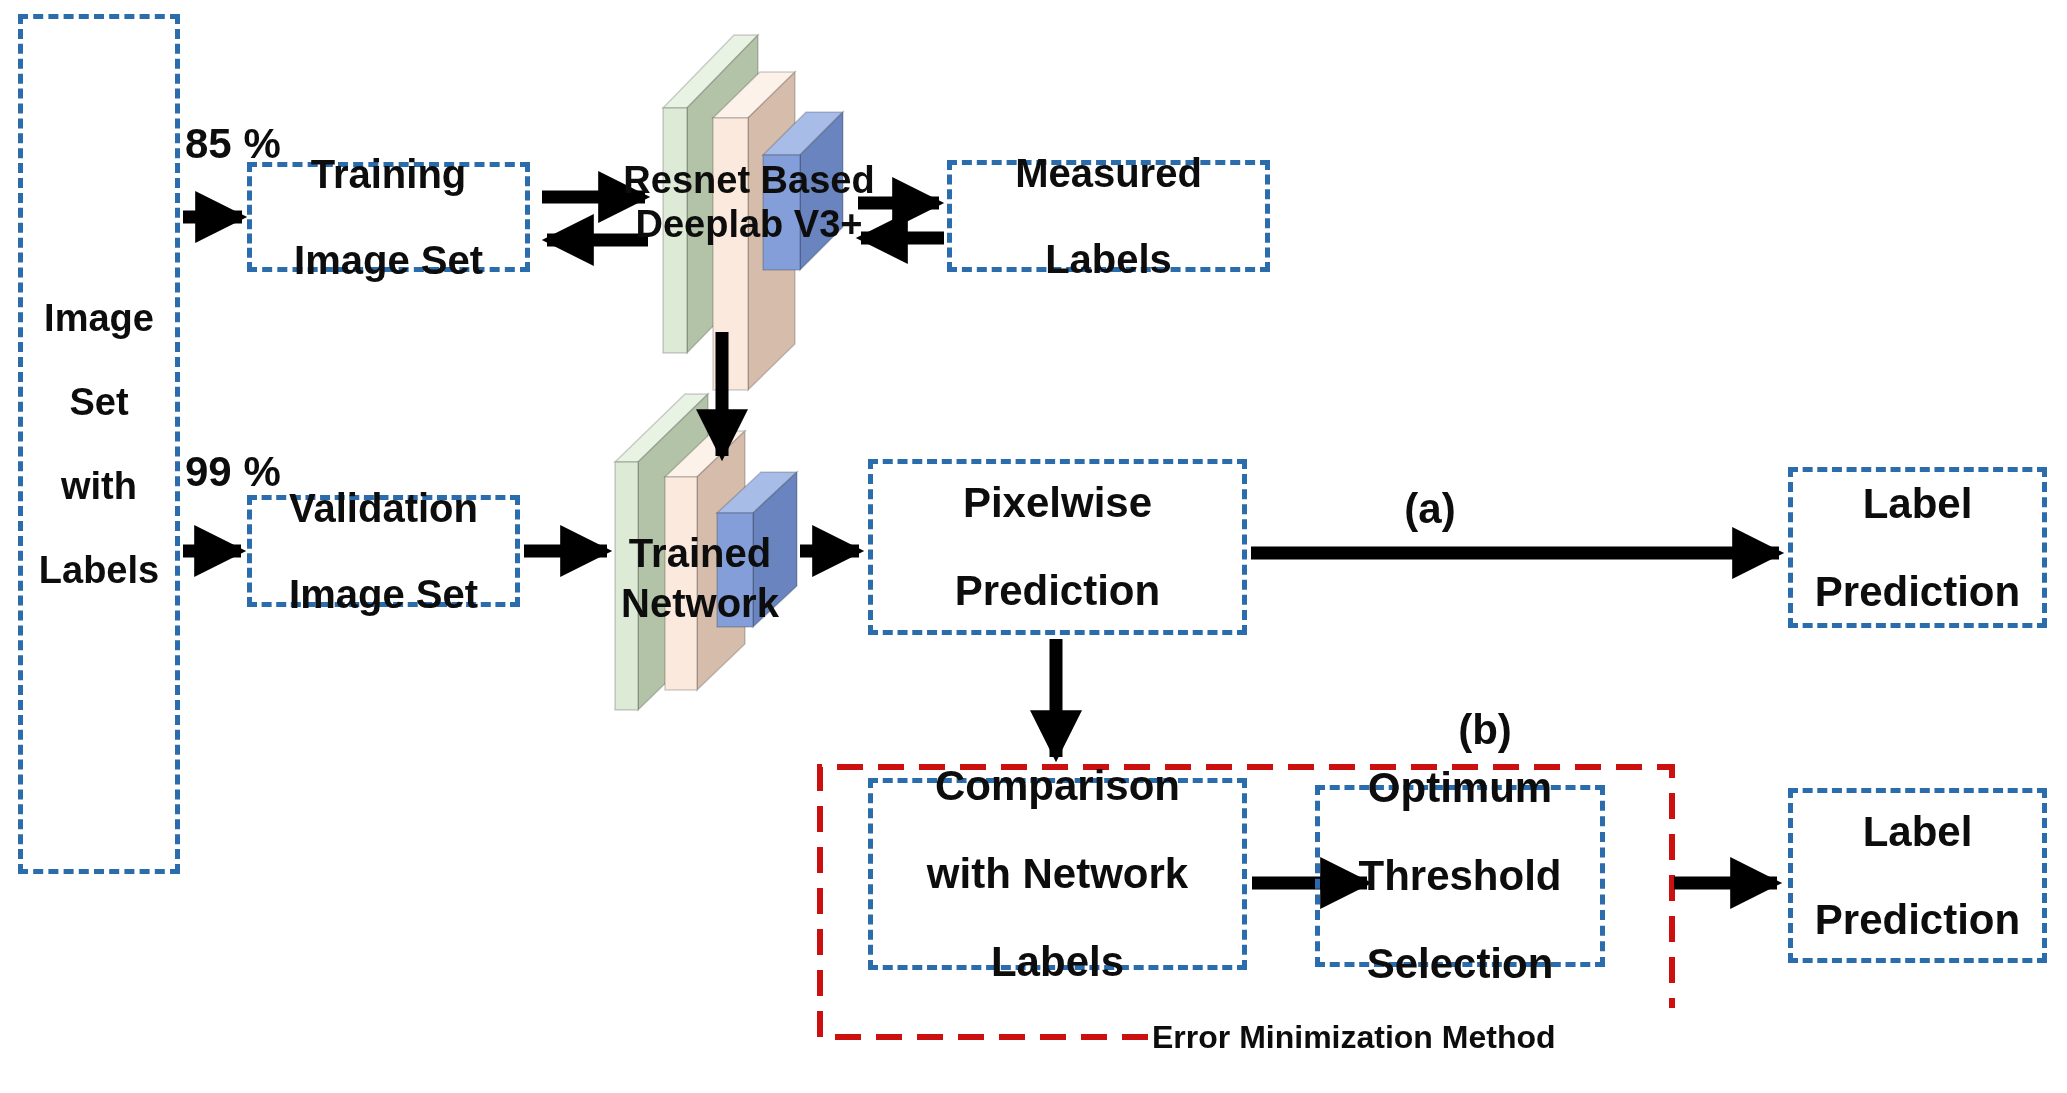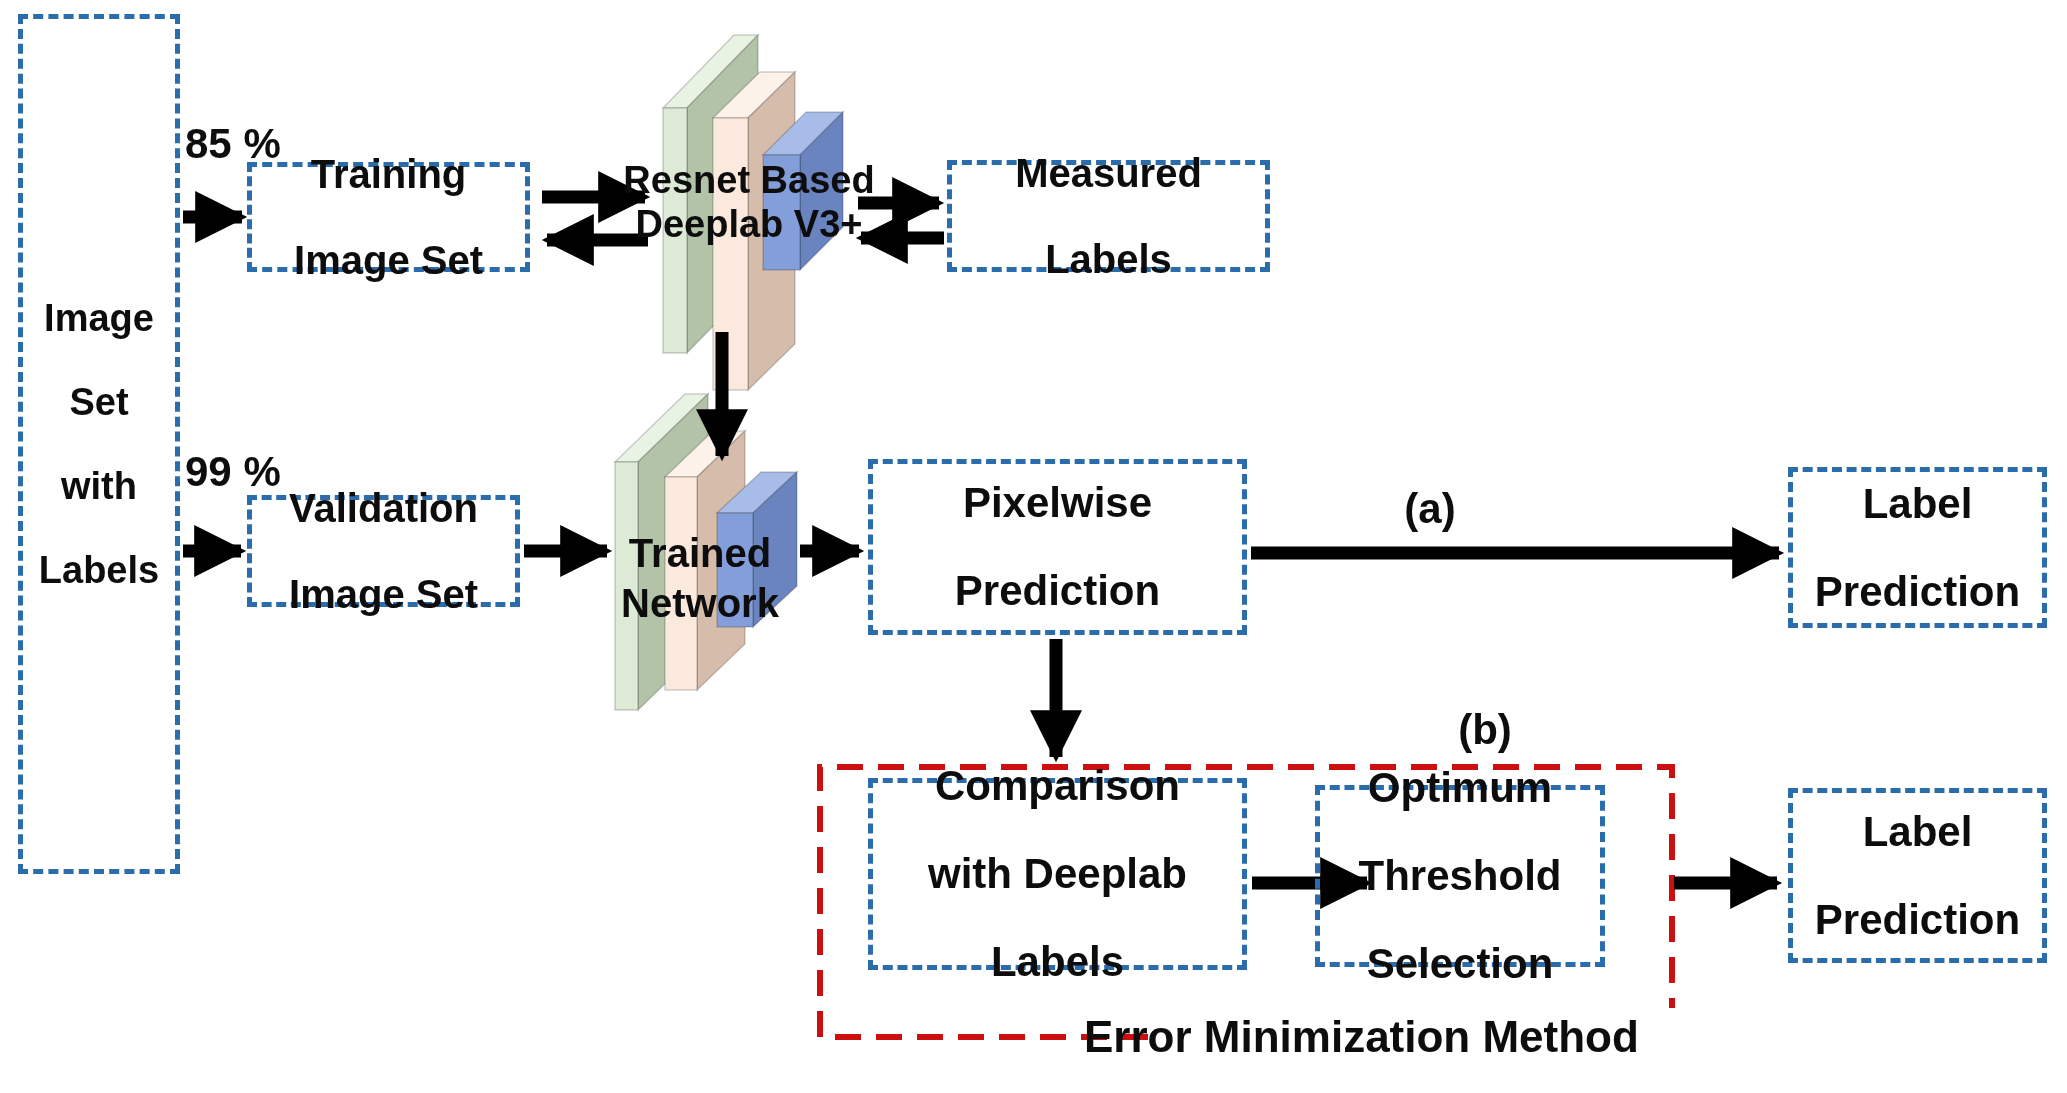--- a/index.html
+++ b/index.html
@@ -45,21 +45,21 @@
   #box-validation{left:247px; top:495px; width:273px;height:112px;}
   #box-pixelwise {left:868px; top:459px; width:379px;height:176px;}
   #box-label-top {left:1788px;top:467px; width:259px;height:161px;}
   #box-comparison{left:868px; top:778px; width:379px;height:192px;}
   #box-optimum   {left:1315px;top:785px; width:290px;height:182px;}
   #box-label-bot {left:1788px;top:788px; width:259px;height:175px;}
   #lbl-85 {left:185px;top:121px;}
   #lbl-15 {left:185px;top:449px;}
   #lbl-a  {left:1360px;top:486px;width:140px;}
   #lbl-b  {left:1415px;top:707px;width:140px;}
-  #lbl-error{left:1084px;top:1014px;font-size:44px;}
+  #lbl-error{left:1152px;top:1014px;font-size:32px;}
 </style>
 </head>
 <body>
 
 <div id="canvas">
 
   <svg id="arrow-layer" width="2067" height="1093" viewBox="0 0 2067 1093">
     <defs>
       <marker id="ah" markerWidth="5" markerHeight="5" refX="3.6" refY="2" orient="auto" markerUnits="strokeWidth">
         <path d="M0,0 L4,2 L0,4 Z" fill="#000000"></path>
@@ -148,21 +148,21 @@
     <div class="ln">Prediction</div>
   </div>
 
   <div class="dbox f42" id="box-label-top">
     <div class="ln">Label</div>
     <div class="ln">Prediction</div>
   </div>
 
   <div class="dbox f42" id="box-comparison">
     <div class="ln">Comparison</div>
-    <div class="ln">with Deeplab</div>
+    <div class="ln">with Network</div>
     <div class="ln">Labels</div>
   </div>
 
   <div class="dbox f42" id="box-optimum">
     <div class="ln">Optimum</div>
     <div class="ln">Threshold</div>
     <div class="ln">Selection</div>
   </div>
 
   <div class="dbox f42" id="box-label-bot">

